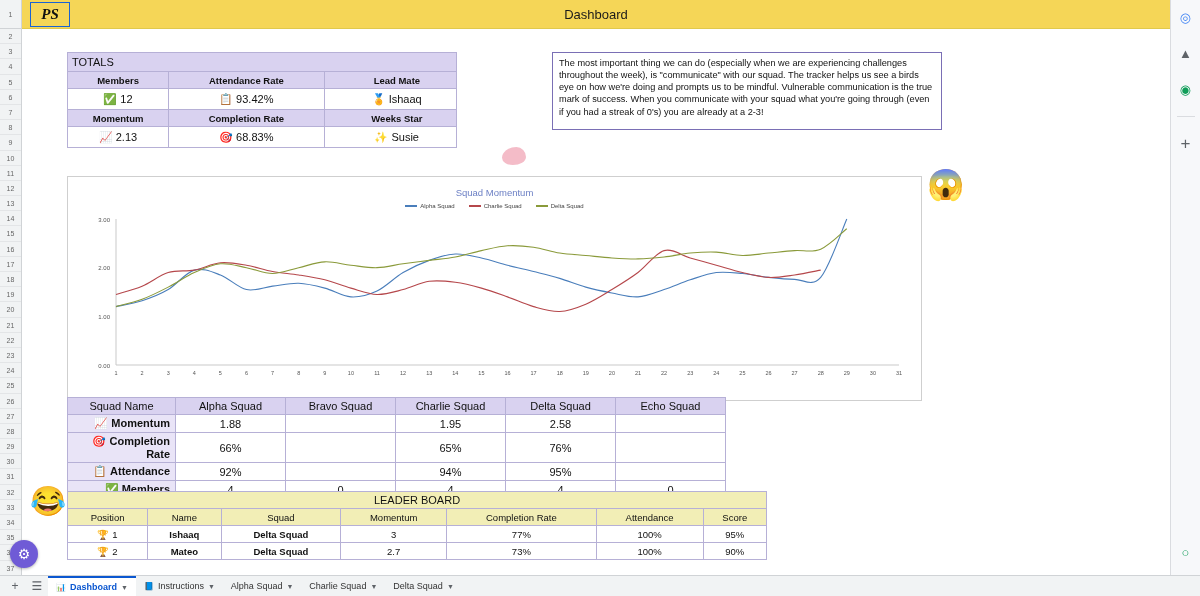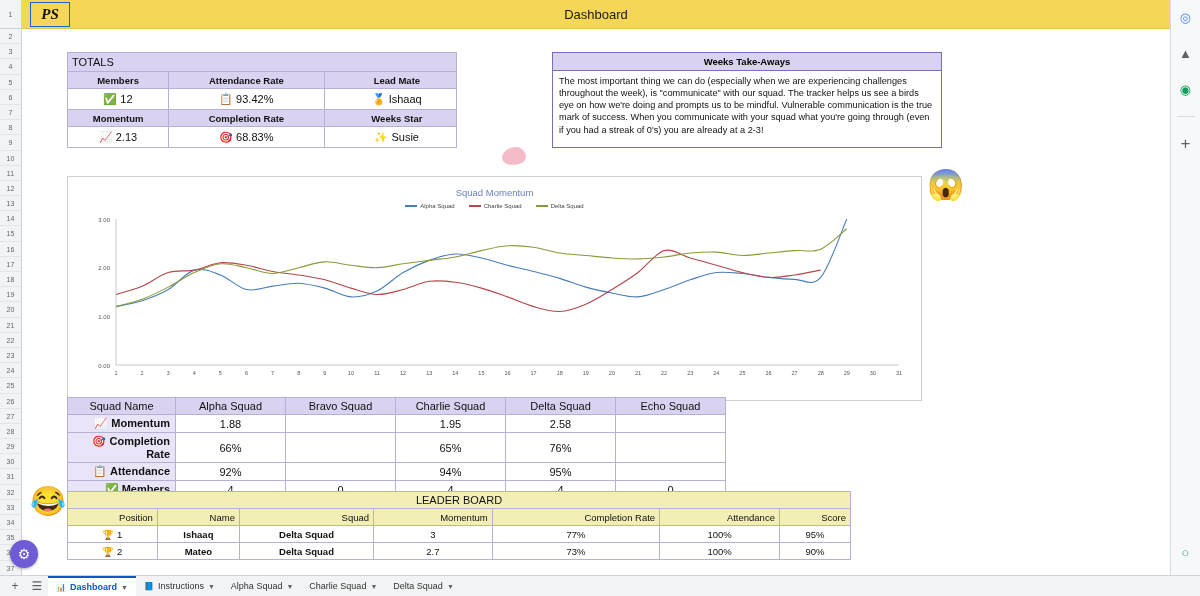--- a/index.html
+++ b/index.html
@@ -218,34 +218,34 @@
   }
   .squadtable th.corner {
     width: 108px;
   }
   .squadtable td.datacell { width: 110px; }
 
   
   .leaderboard {
     position: absolute;
     left: 45px; top: 462px;
-    width: 784px;
+    width: 700px;
   }
   .leaderboard table { width: 100%; font-size: 9.5px; }
   .lb-title {
     background: #f2eeb6;
     text-align: center;
     font-weight: bold;
     font-size: 11px;
     height: 21px;
   }
   .lb-head th {
     background: #f2eeb6;
     font-weight: bold;
-    text-align: right;
+    text-align: center;
     height: 17px;
   }
   .leaderboard td { height: 17px; text-align: center; }
 
   
   .doodle {
     position: absolute;
     pointer-events: none;
   }
   .doodle.scream { font-size: 30px; }
@@ -423,21 +423,20 @@
           </td>
           <td class="cellC">
             <span class="emoji">✨</span><span>Susie</span>
           </td>
         </tr>
       </tbody>
         </table>
     </div>
 
     <div class="takeaways">
-      <div class="ta-head">Weeks Take-Aways</div>
       <div class="ta-body">The most important thing we can do (especially when we are experiencing challenges throughout the week), is "communicate" with our squad. The tracker helps us see a birds eye on how we're doing and prompts us to be mindful. Vulnerable communication is the true mark of success. When you communicate with your squad what you're going through (even if you had a streak of 0's) you are already at a 2-3!</div>
     </div>
 
     <div class="blob" style="left:480px; top:118px;"></div>
 
     <div class="doodle scream" style="left:905px; top:138px;">😱</div>
 
     <div class="doodle laugh" style="left:8px; top:455px;">😂</div>
 
     <div class="chartbox">

